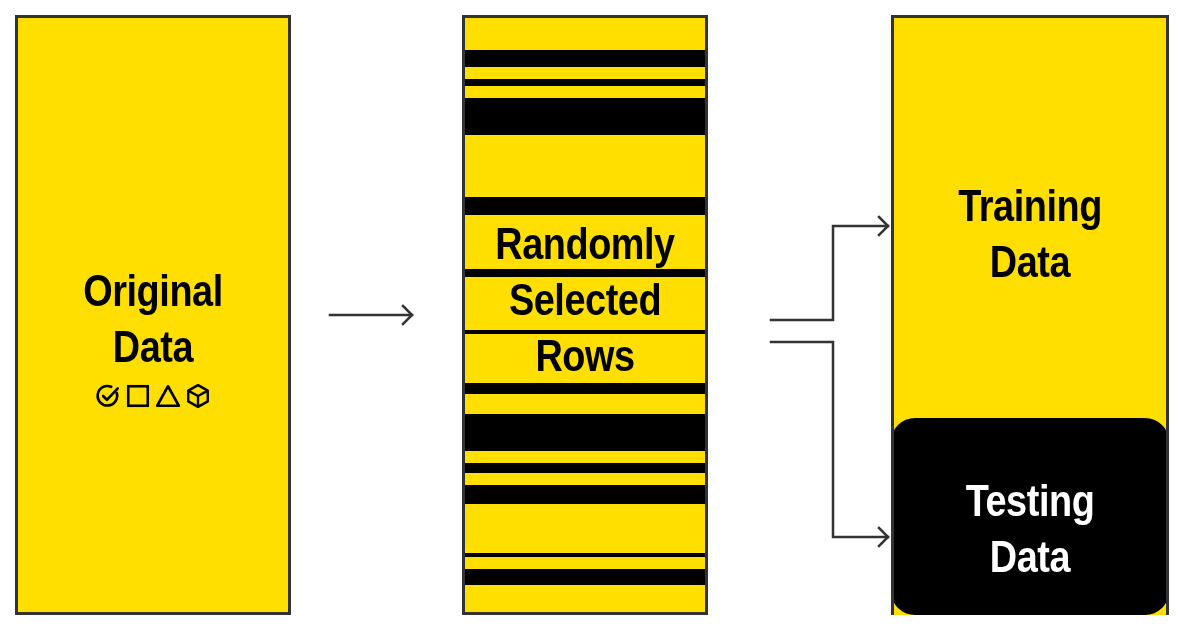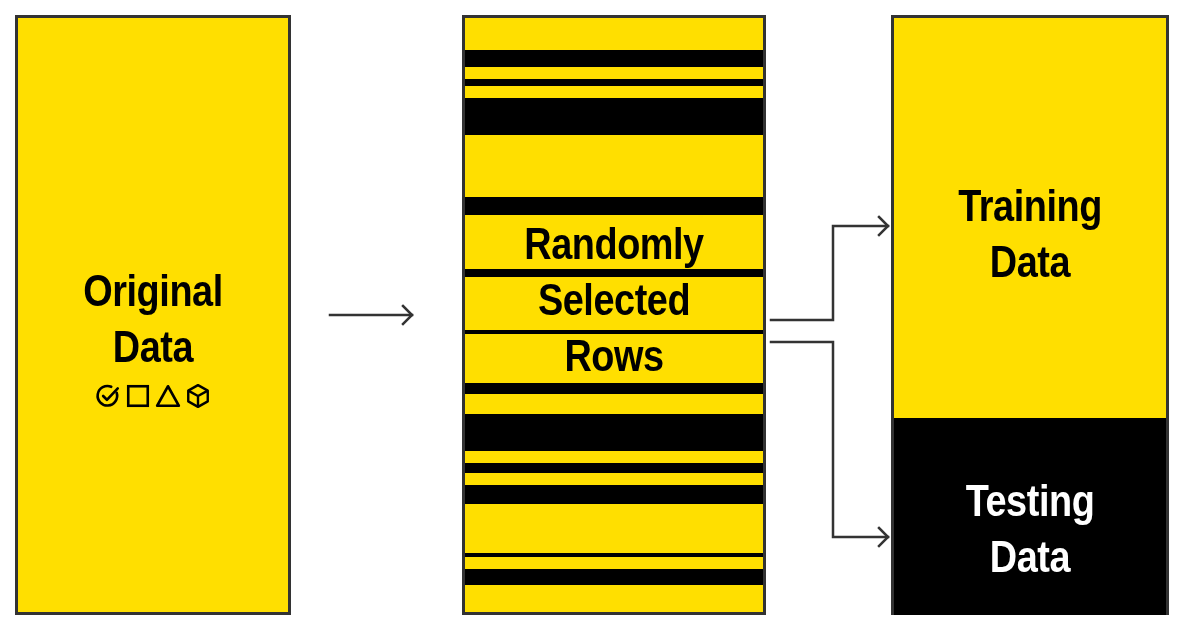--- a/index.html
+++ b/index.html
@@ -6,21 +6,21 @@
   body {
     width: 1200px; height: 630px; background: #ffffff;
     position: relative; overflow: hidden;
     font-family: "Liberation Sans", "DejaVu Sans", sans-serif;
   }
   .panel {
     position: absolute; box-sizing: border-box;
     border: 3px solid #333333; background: #FFDF00;
   }
   #panel-original { left: 15px; top: 15px; width: 276px; height: 600px; padding-left: 20px; }
-  #panel-random   { left: 462px; top: 15px; width: 304px; height: 600px; overflow: hidden; }
+  #panel-random   { left: 462px; top: 15px; width: 246px; height: 600px; overflow: hidden; }
   #panel-split    { left: 891px; top: 15px; width: 278px; height: 600px; overflow: hidden; border-bottom: none; }
   .label {
     position: absolute; left: 0; right: 0; text-align: center;
     font-weight: bold; font-size: 44px; line-height: 56px;
     letter-spacing: -0.5px; color: #000;
     transform: scaleX(0.86);
   }
   #original-label { top: 245px; }
   .icons {
     position: absolute; left: 0; right: 0; top: 365px;
@@ -90,21 +90,21 @@
   </div>
 </div>
 
 <div class="panel" id="panel-split">
   <div id="training-region" style="height: 400px;">
     <div class="label" id="training-label">
       <div>Training</div>
       <div>Data</div>
     </div>
   </div>
-  <div id="testing-region" style="top: 400px;">
+  <div id="testing-region" style="top: 400px; border-radius: 24px;">
     <div class="label" id="testing-label">
       <div>Testing</div>
       <div>Data</div>
     </div>
   </div>
 </div>
 
 <svg class="arrows" width="1200" height="630">
   <g fill="none" stroke="#333333" stroke-width="2.5" stroke-linecap="square" stroke-linejoin="miter">
     <g>

